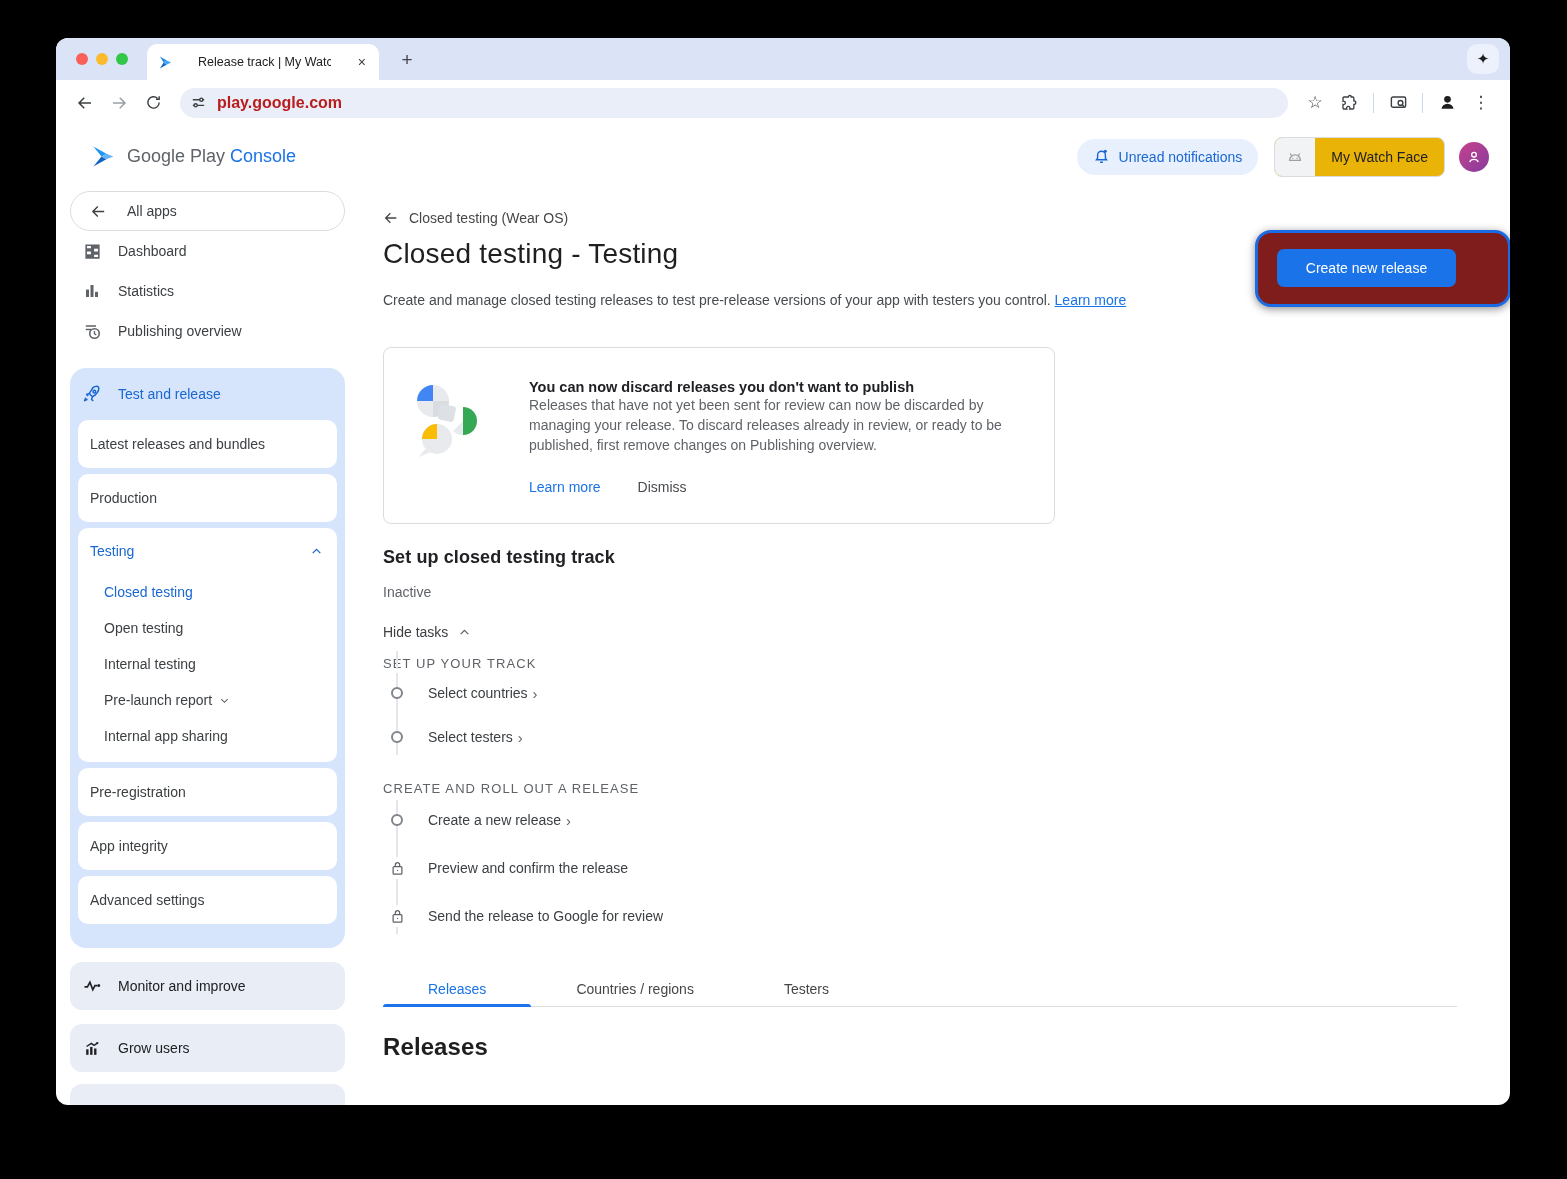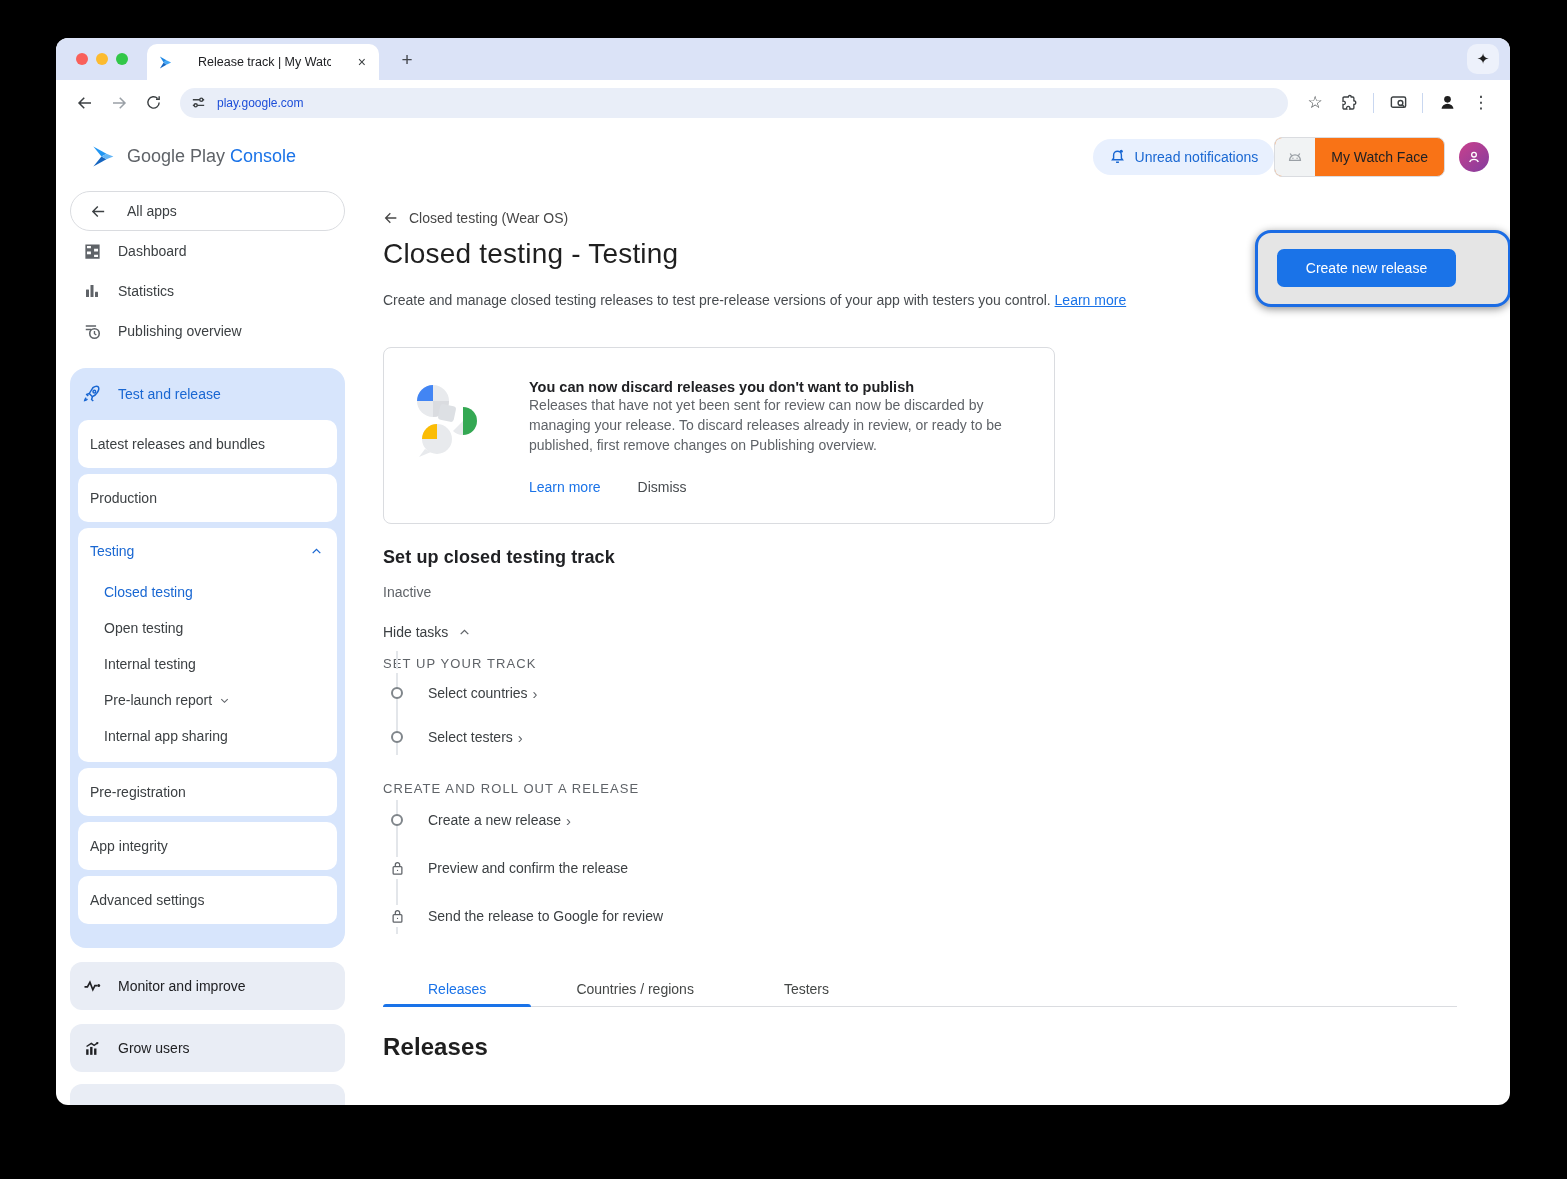--- a/index.html
+++ b/index.html
@@ -21,36 +21,36 @@
                 display:flex; align-items:center; justify-content:center; }
   .sparkle-btn { position:absolute; right:11px; top:6px; width:32px; height:30px; border-radius:10px;
                  background:#edf1fb; display:flex; align-items:center; justify-content:center;
                  font-size:15px; color:#1f1f1f; }
 
   
   .toolbar { height:45px; background:#fff; display:flex; align-items:center; padding:0 12px; }
   .nav-ic { width:34px; height:34px; display:flex; align-items:center; justify-content:center; }
   .urlbar { flex:1; height:30px; background:#e9eef8; border-radius:15px; margin:0 10px;
             display:flex; align-items:center; padding:0 6px 0 8px; gap:9px; }
-  .urlbar-text { font-size:12px; color:#1d4ed8; }
+  .urlbar-text { font-size:16px; color:#b91c1c;font-weight:bold; }
   .tool-right { display:flex; align-items:center; }
   .sep { width:1px; height:20px; background:#bcd; background:#c9d7f0; margin:0 7px; }
   .glyph-star { font-size:17px; color:#3c4043; }
   .glyph-more { font-size:17px; color:#3c4043; letter-spacing:0; }
 
   
   .console-header { height:63px; background:#fff; display:flex; align-items:center; padding:0 21px 0 34px; }
   .brand { display:flex; align-items:center; gap:10px; }
   .brand-text { font-size:18px; }
   .brand-gray { color:#5f6368; } .brand-blue { color:#1a73e8; }
   .hspacer { flex:1; }
   .notif-pill { height:36px; display:flex; align-items:center; gap:9px; padding:0 16px;
                 border-radius:18px; background:#e8f0fe; color:#1967d2; font-size:14px; font-weight:500; }
-  .app-select { height:40px; border:1px solid #dadce0; border-radius:8px;
-                display:flex; align-items:center; overflow:hidden; background:#f97316; }
+  .app-select { height:40px; margin-left:16px; border:1px solid #dadce0; border-radius:8px;
+                display:flex; align-items:center; overflow:hidden; background:#eab308; }
   .app-ic-box { width:40px; height:38px; background:#f1f3f4; display:flex; align-items:center; justify-content:center; }
   .app-name { padding:0 16px; font-size:14px; color:#202124; }
   .avatar { width:30px; height:30px; border-radius:50%; margin-left:14px;
             background:linear-gradient(140deg,#c2408e 10%,#8e3d9c 85%);
             display:flex; align-items:center; justify-content:center; }
 
   
   .body-row { display:flex; height:917px; }
   .sidebar { width:300px; flex:none; padding:3px 11px 0 14px; }
   .main { flex:1; position:relative; padding:0 0 0 27px; }
@@ -74,21 +74,21 @@
   .sub-item.active { color:#1967d2; font-weight:500; }
   .section-gray { margin-top:14px; background:#e9edf5; border-radius:12px; height:48px;
                   display:flex; align-items:center; gap:16px; padding-left:12px; font-size:14px; color:#202124;text-align:center; }
   .section-gray.partial { margin-top:12px; height:40px; }
 
   
   .breadcrumb { margin-top:22px; display:flex; align-items:flex-end; gap:10px; font-size:14px; color:#474747; }
   .page-title { margin-top:12px; font-size:28px; font-weight:400; color:#1f1f1f; letter-spacing:.2px; }
   .page-desc { margin-top:22px; font-size:14px; color:#474b4f; }
   a.link { color:#1a73e8; text-decoration:underline; cursor:pointer; }
-  .annotation { position:absolute; top:42px; left:899px; width:256px; height:77px; background:#e5e5e5;
+  .annotation { position:absolute; top:42px; left:899px; width:256px; height:77px; background:#7f1d1d;
                 border:3px solid #1b6ce4; border-radius:16px; box-shadow:0 2px 8px rgba(0,0,0,.45); }
   .cta-btn { position:absolute; left:19px; top:16px; width:179px; height:38px; background:#1a73e8;
              border:none; border-radius:7px; color:#fff; font-size:14px; font-weight:500;
              font-family:"Liberation Sans",sans-serif; cursor:pointer; }
 
   .info-card { margin-top:39px; width:672px; border:1px solid #dadce0; border-radius:8px;
                background:#fff; display:flex; padding:31px 24px 28px 27px; gap:42px; }
   .info-art { width:76px; flex:none; }
   .info-title { font-size:14.5px; font-weight:600; color:#202124; }
   .info-body { font-size:14px; line-height:20px; color:#5f6368; max-width:480px; }

